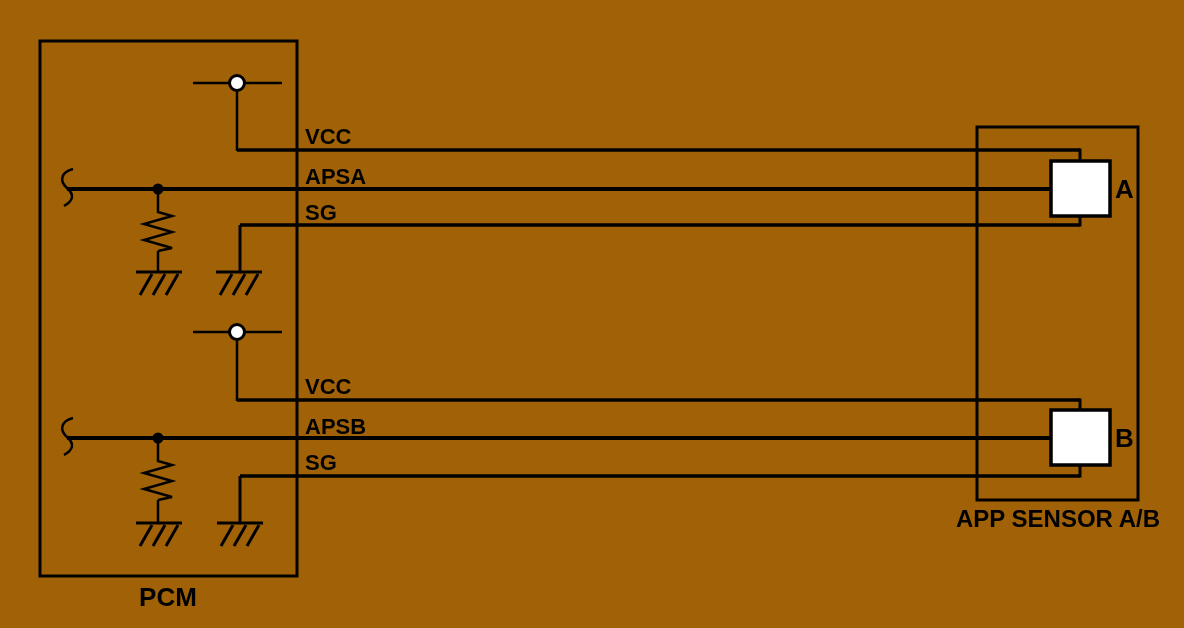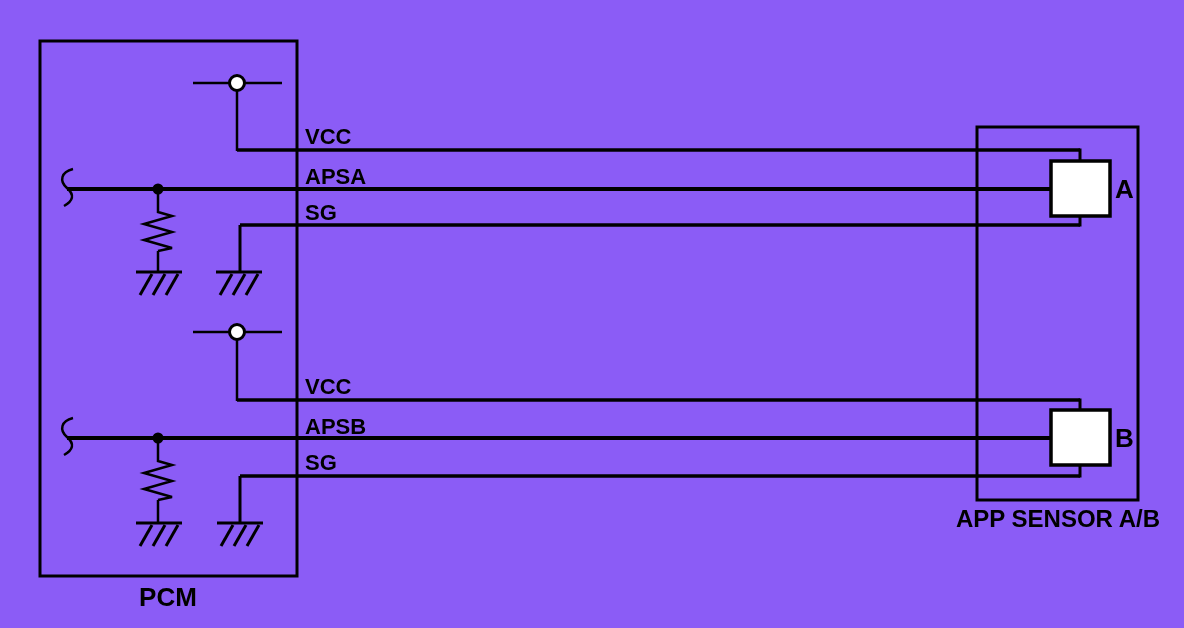--- a/index.html
+++ b/index.html
@@ -4,21 +4,21 @@
 <style>
   html, body {
     margin: 0;
     padding: 0;
     background: #ffffff;
   }
   .diagram-stage {
     position: relative;
     width: 1184px;
     height: 628px;
-    background: #8b5cf6;
+    background: #a16207;
     overflow: hidden;
   }
   svg text {
     font-family: "Liberation Sans", sans-serif;
     font-weight: bold;
     fill: #000000;
   }
   .wire-label { font-size: 22px; }
   .element-label { font-size: 26px; }
   .box-label-pcm { font-size: 26px; }

